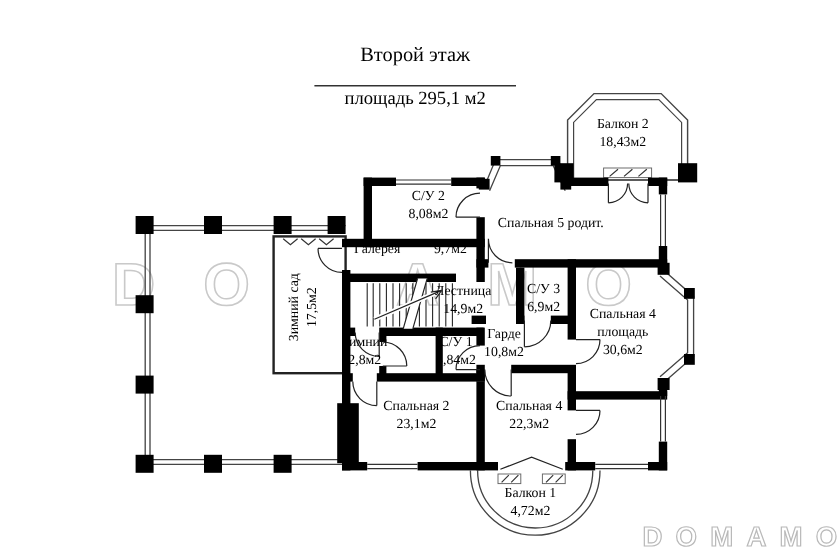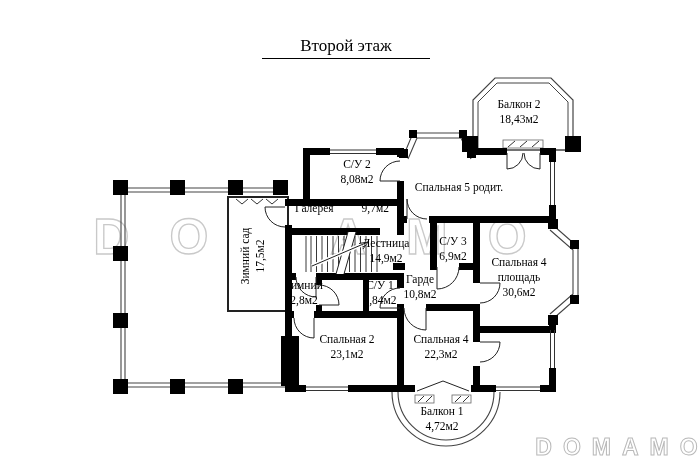--- a/index.html
+++ b/index.html
@@ -14,21 +14,21 @@
   .wm1{font-family:"Liberation Sans",sans-serif;font-size:50px;font-weight:600;
        letter-spacing:40px;fill:none;stroke:#c9c9c9;stroke-width:1.3;}
   .wm2{font-family:"Liberation Sans",sans-serif;font-size:23px;font-weight:600;
        letter-spacing:11px;fill:none;stroke:#b9b9b9;stroke-width:1;}
   .lbl{position:absolute;transform:translate(-50%,-50%);text-align:center;
        font-size:11.5px;line-height:1.3;white-space:nowrap;}
   .lbl .l{display:block;}
   .lbl.row{display:flex;gap:28px;}
   .lbl.rot{transform:translate(-50%,-50%) rotate(-90deg);}
   .title{position:absolute;left:262px;top:36px;width:168px;text-align:center;}
-  .title .t1{font-size:17px;padding-bottom:2px;border-bottom:1px solid #000;}
+  .title .t1{font-size:17px;padding-bottom:15px;border-bottom:1px solid #000;}
   .title .t2{font-size:15.5px;padding-top:2px;}
 </style>
 </head>
 <body>
 
 <div class="stage">
 
 <svg class="plan" width="700" height="467" viewBox="0 0 700 467">
 
   <g>
@@ -172,20 +172,21 @@
       M366,236 V272 M371.5,236 V272 M377,236 V272"></path>
     <polygon points="336,274 348,232 356,232 344,274" fill="#fff"></polygon>
     <path class="door" d="M336,274 L348,232 M344,274 L356,232"></path>
     <path d="M312,266 L368,242" stroke="#fff" stroke-width="4" fill="none"></path>
     <path class="door" d="M312,266 L368,242 M368,242 L359,243.5 M368,242 L363,249"></path>
   </g>
 </svg>
 
 <div class="title">
   <div class="t1">Второй этаж</div>
+  <div class="t2">площадь 295,1 м2</div>
 </div>
 
 <div class="lbl" style="left:519px;top:112px">
   <span class="l">Балкон 2</span>
   <span class="l">18,43м2</span>
 </div>
 <div class="lbl" style="left:357px;top:172px">
   <span class="l">С/У 2</span>
   <span class="l">8,08м2</span>
 </div>

